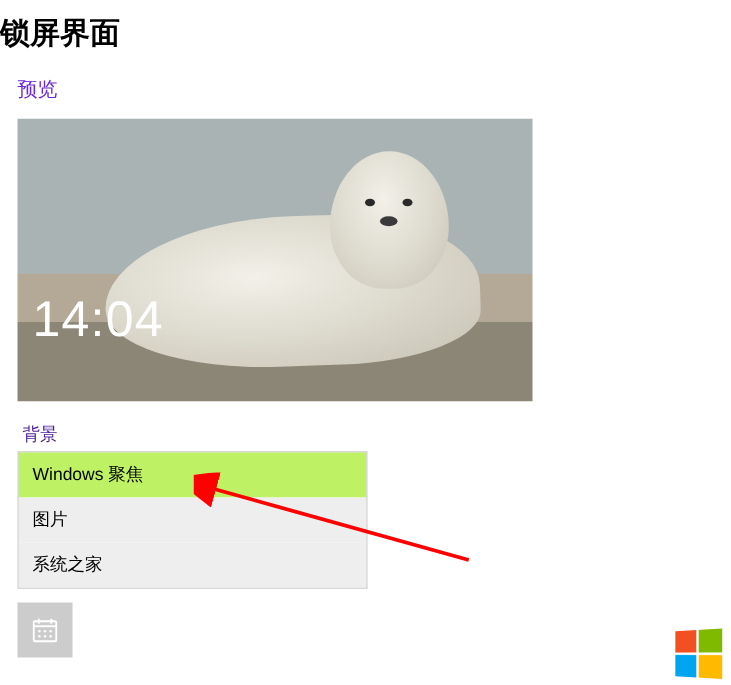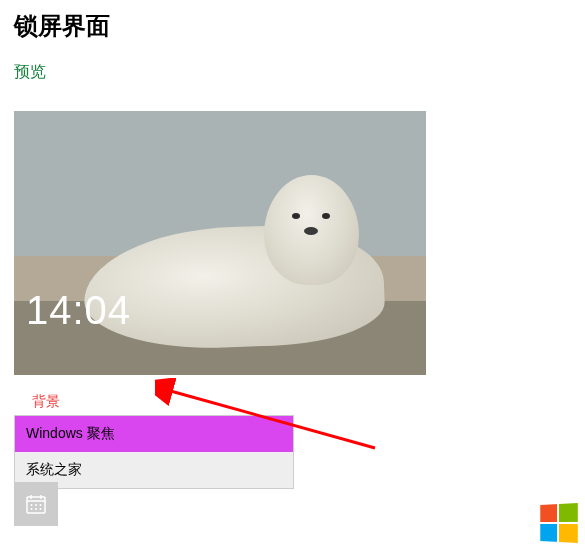--- a/index.html
+++ b/index.html
@@ -8,31 +8,31 @@
       background: #ffffff;
       width: 585px;
       height: 548px;
       position: relative;
       overflow: hidden;
     }
     .page-title {
       font-size: 24px;
       font-weight: 600;
       color: #000;
-      padding: 10px 14px 6px;
+      padding: 10px 0 6px;
     }
     .section-label {
       font-size: 16px;
-      color: #15803d;
+      color: #6d28d9;
       padding: 14px 14px 8px;
     }
     .preview-box {
-      margin: 20px 14px 0;
+      margin: 4px 14px 0;
       width: 412px;
-      height: 264px;
+      height: 226px;
       position: relative;
       background: linear-gradient(to bottom,
         #a9b3b4 0%, #a9b3b4 55%,
         #b3a996 55%, #b3a996 72%,
         #8c8676 72%, #8c8676 100%);
       overflow: hidden;
     }
     
     .seal-body {
       position: absolute;
@@ -84,38 +84,38 @@
     .preview-date {
       position: absolute;
       left: 12px;
       bottom: 18px;
       color: #fff;
       font-size: 14px;
       font-weight: 400;
     }
     .bg-label {
       font-size: 14px;
-      color: #ef4444;
-      padding: 18px 32px 4px;
+      color: #4c1d95;
+      padding: 18px 18px 4px;
     }
     .dropdown {
       margin: 0 14px;
       width: 280px;
       border: 1px solid #ccc;
       background: #fff;
     }
     .dropdown-item {
       padding: 9px 11px;
       font-size: 14px;
       color: #000;
       cursor: pointer;
       background: #f0f0f0;
     }
     .dropdown-item.selected {
-      background: #d946ef;
+      background: #bef264;
       color: #000;
     }
     .dropdown-item:not(.selected) {
       background: #eeeeee;
     }
     .dropdown-item + .dropdown-item {
       border-top: 0;
     }
     .arrow {
       position: absolute;
@@ -178,20 +178,21 @@
     <div class="seal-eye r"></div>
     <div class="seal-nose"></div>
   </div>
   <div class="preview-time">14:04</div>
 </div>
 
 <div class="bg-label">背景</div>
 
 <div class="dropdown">
   <div class="dropdown-item selected">Windows 聚焦</div>
+  <div class="dropdown-item">图片</div>
   <div class="dropdown-item">系统之家</div>
 </div>
 
 <svg class="arrow" viewBox="0 0 230 80">
   <defs>
     <marker id="ah" markerWidth="12" markerHeight="10" refX="2" refY="5" orient="auto">
       <polygon points="0 0, 12 5, 0 10" fill="#ff0000"></polygon>
     </marker>
   </defs>
   <line x1="220" y1="70" x2="12" y2="12" stroke="#ff0000" stroke-width="3" marker-end="url(#ah)"></line>

